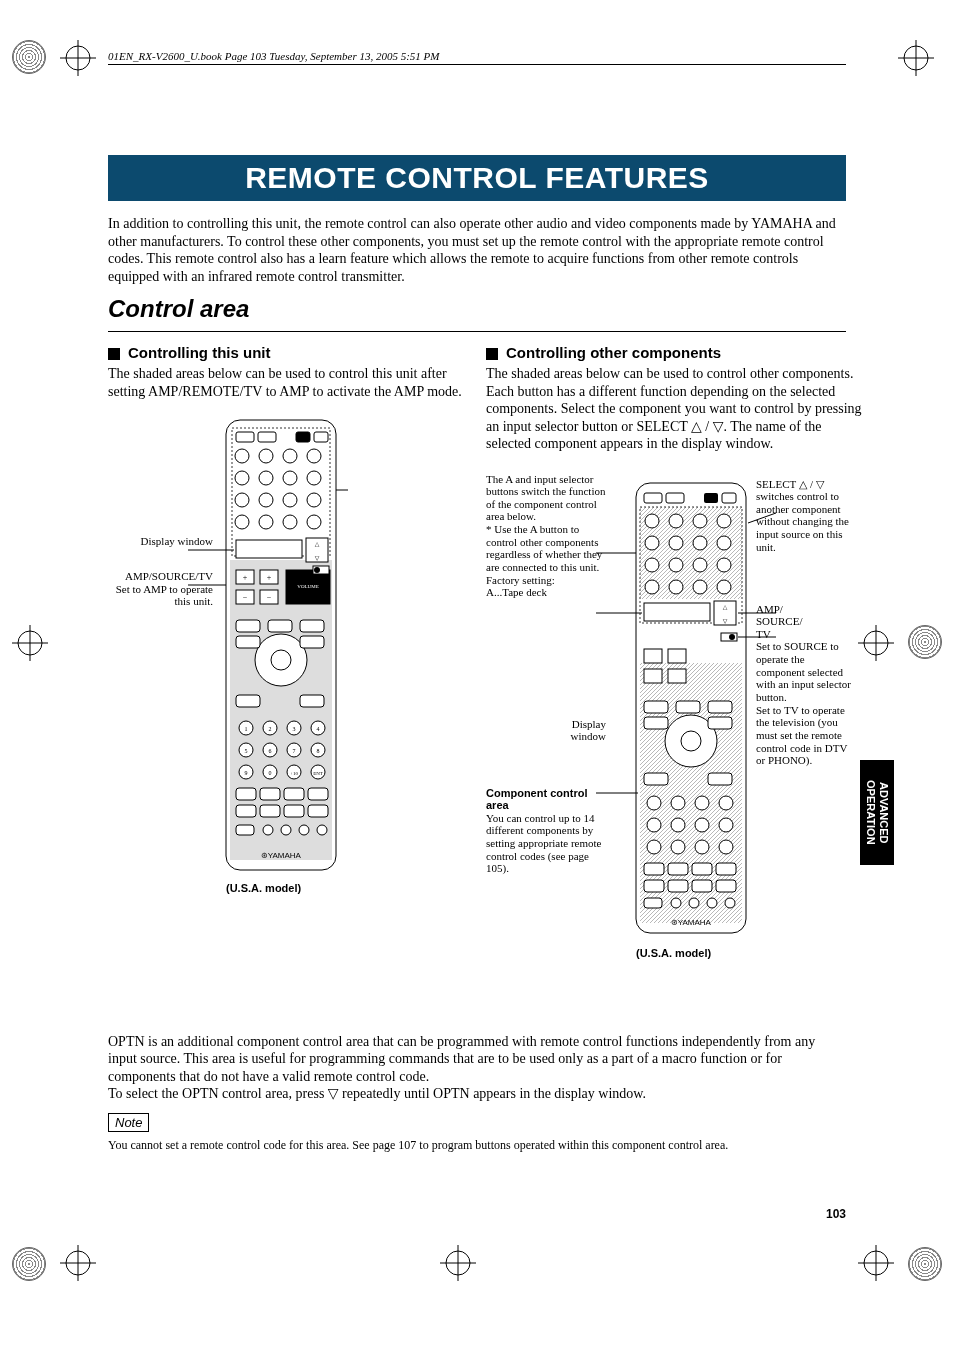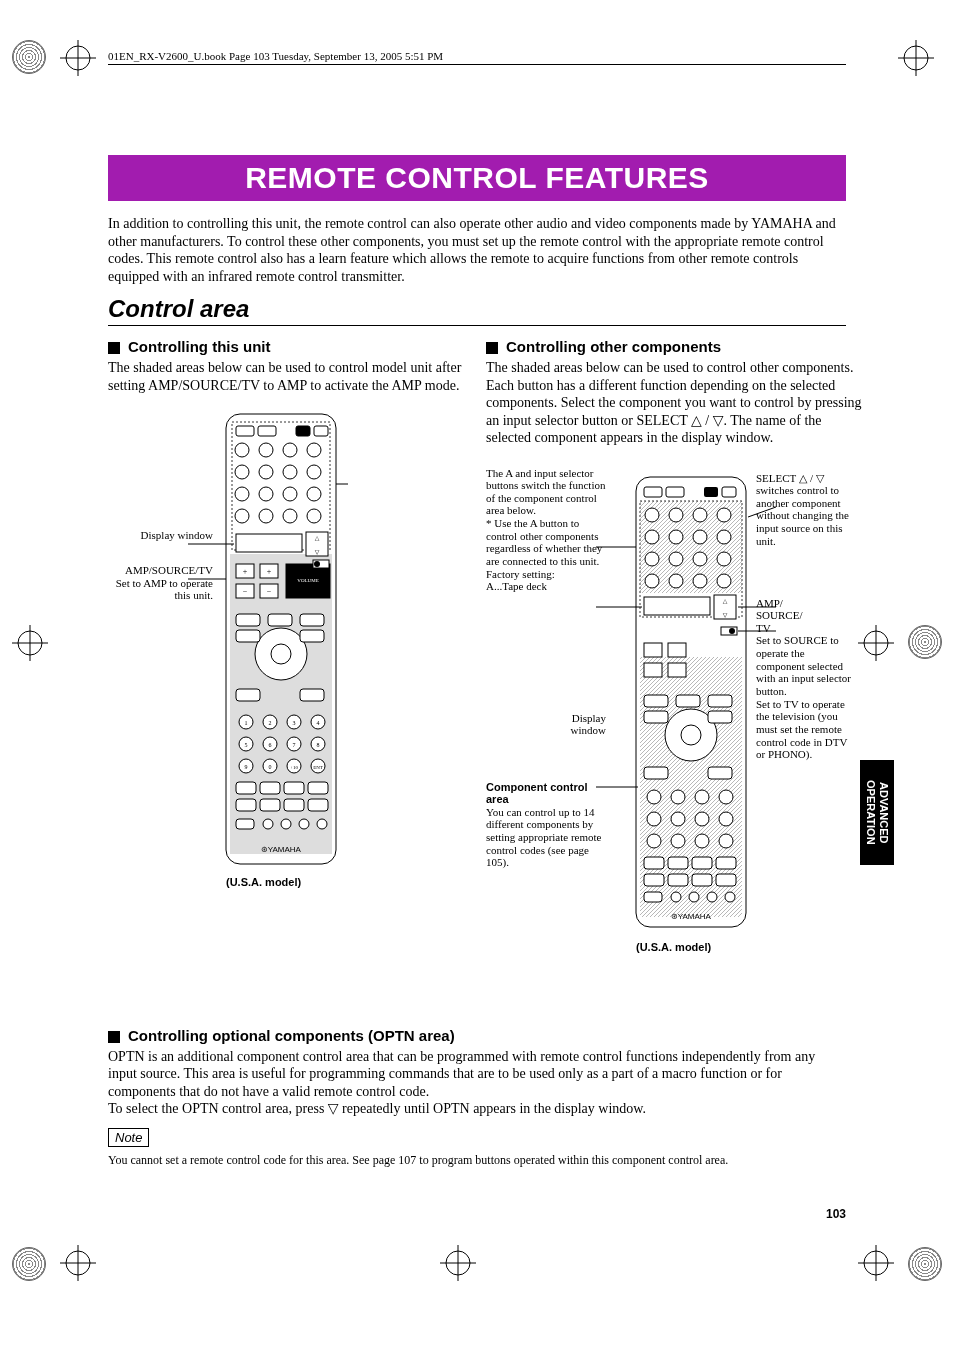--- a/index.html
+++ b/index.html
@@ -16,44 +16,45 @@
     position: absolute;
     left: 108px;
     top: 50px;
     width: 738px;
   }
   .header-line {
     font-size: 11px;
     margin-bottom: 90px;
     border-bottom: 1px solid #000;
     padding-bottom: 2px;
+    font-style: italic;
   }
   .title-bar {
-    background: #a21caf;
+    background: #0c4a6e;
     color: #fff;
     font-family: Arial, Helvetica, sans-serif;
     font-weight: bold;
     font-size: 30px;
     text-align: center;
     padding: 6px 0;
     margin-bottom: 14px;
     letter-spacing: 0.5px;
   }
   .intro {
     font-size: 14px;
     line-height: 1.25;
     margin-bottom: 20px;
   }
   .section-title {
     font-family: Arial, Helvetica, sans-serif;
     font-style: italic;
     font-weight: bold;
     font-size: 24px;
     border-bottom: 1px solid #000;
-    padding-bottom: 2px;
+    padding-bottom: 8px;
     margin-bottom: 12px;
   }
   .columns {
     display: flex;
     gap: 18px;
   }
   .col {
     flex: 1;
   }
   .sub-heading {
@@ -227,21 +228,21 @@
   <div class="intro body-text">In addition to controlling this unit, the remote control can also operate other audio and video components made by YAMAHA and other manufacturers. To control these other components, you must set up the remote control with the appropriate remote control codes. This remote control also has a learn feature which allows the remote to acquire functions from other remote controls equipped with an infrared remote control transmitter.</div>
 
   <div class="section-title">Control area</div>
 
   <div class="columns">
 
     <div class="col">
       <div class="sub-heading">
         <span class="black-square"></span><span>Controlling this unit</span>
       </div>
-      <div class="body-text">The shaded areas below can be used to control model unit after setting AMP/SOURCE/TV to AMP to activate the AMP mode.</div>
+      <div class="body-text">The shaded areas below can be used to control this unit after setting AMP/REMOTE/TV to AMP to activate the AMP mode.</div>
 
       <div class="remote-figure">
 
         <svg class="remote-svg" width="360" height="500" viewBox="0 0 360 500">
 
           <rect x="118" y="10" width="110" height="450" rx="14" ry="14" fill="#fff" stroke="#000" stroke-width="1"></rect>
 
           <rect x="124" y="18" width="98" height="128" fill="none" stroke="#000" stroke-width="0.8" stroke-dasharray="2,2"></rect>
 
           <rect x="122" y="150" width="102" height="300" fill="#ddd" stroke="none"></rect>
@@ -491,23 +492,20 @@
           <span class="callout-bold">Component control area</span><br>
           <span>You can control up to 14 different components by setting appropriate remote control codes (see page 105).</span>
         </div>
 
         <div class="model-caption" style="position:absolute; left:150px; top:480px; width:110px;">(U.S.A. model)</div>
       </div>
     </div>
   </div>
 
   <div class="optn-section">
-    <div class="sub-heading">
-      <span class="black-square"></span><span>Controlling optional components (OPTN area)</span>
-    </div>
     <div class="body-text" style="white-space:pre-line;">OPTN is an additional component control area that can be programmed with remote control functions independently from any input source. This area is useful for programming commands that are to be used only as a part of a macro function or for components that do not have a valid remote control code.
 To select the OPTN control area, press ▽ repeatedly until OPTN appears in the display window.</div>
     <div class="note-box">Note</div>
     <div class="note-text">You cannot set a remote control code for this area. See page 107 to program buttons operated within this component control area.</div>
   </div>
 
 </div>
 
 <div class="page-number">103</div>
 

